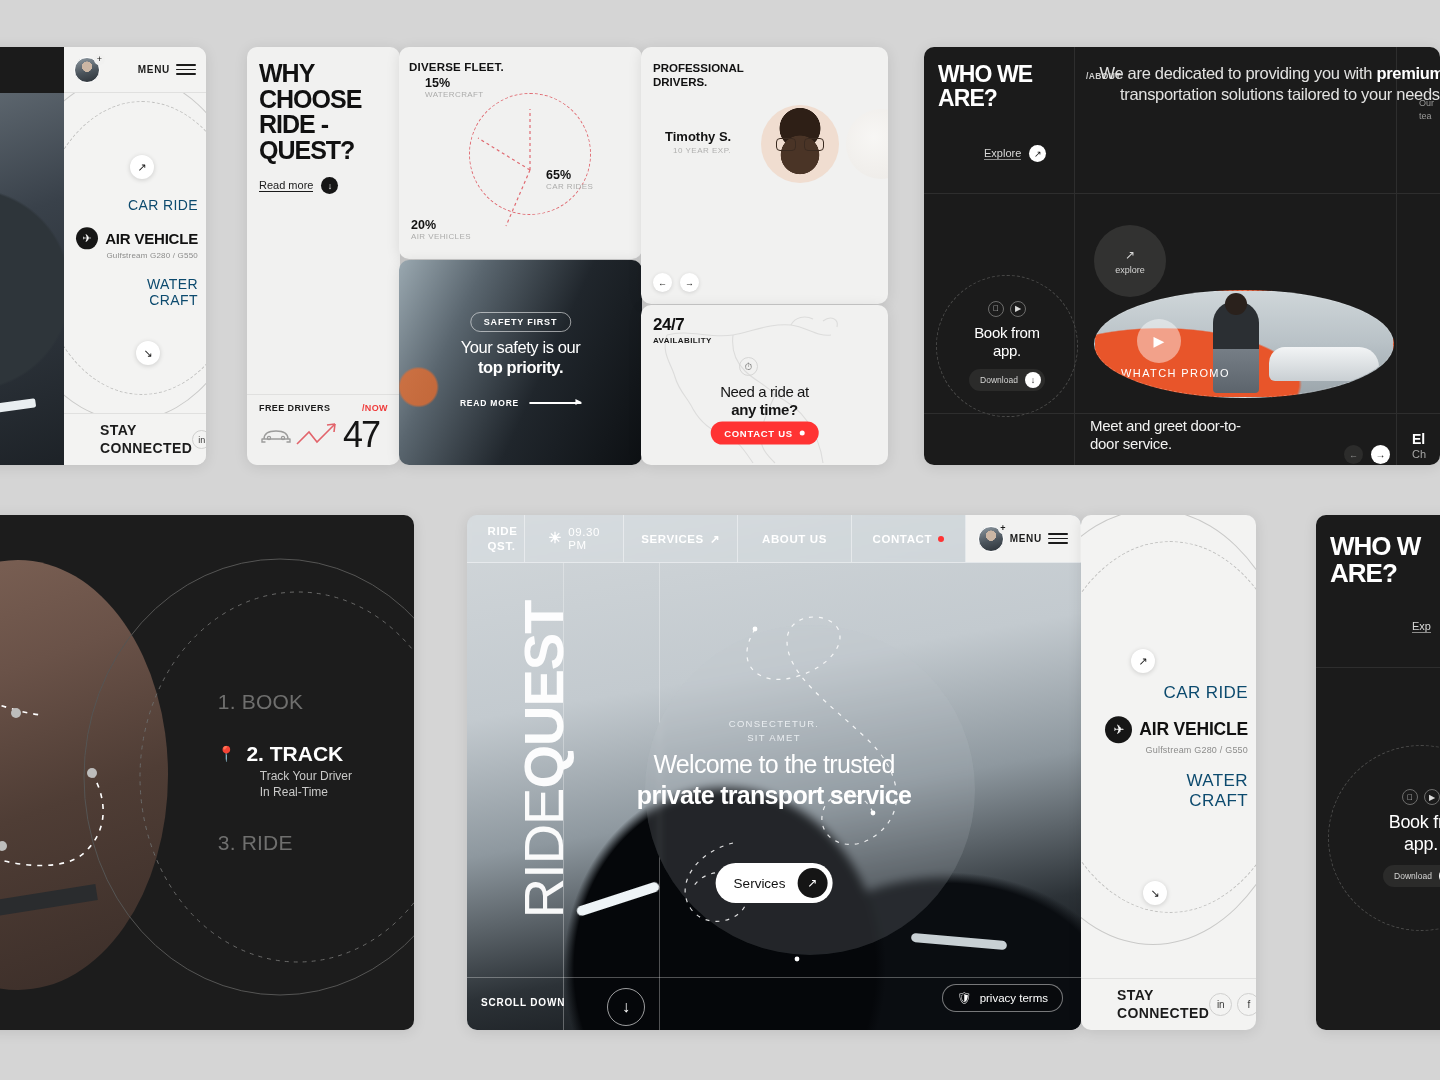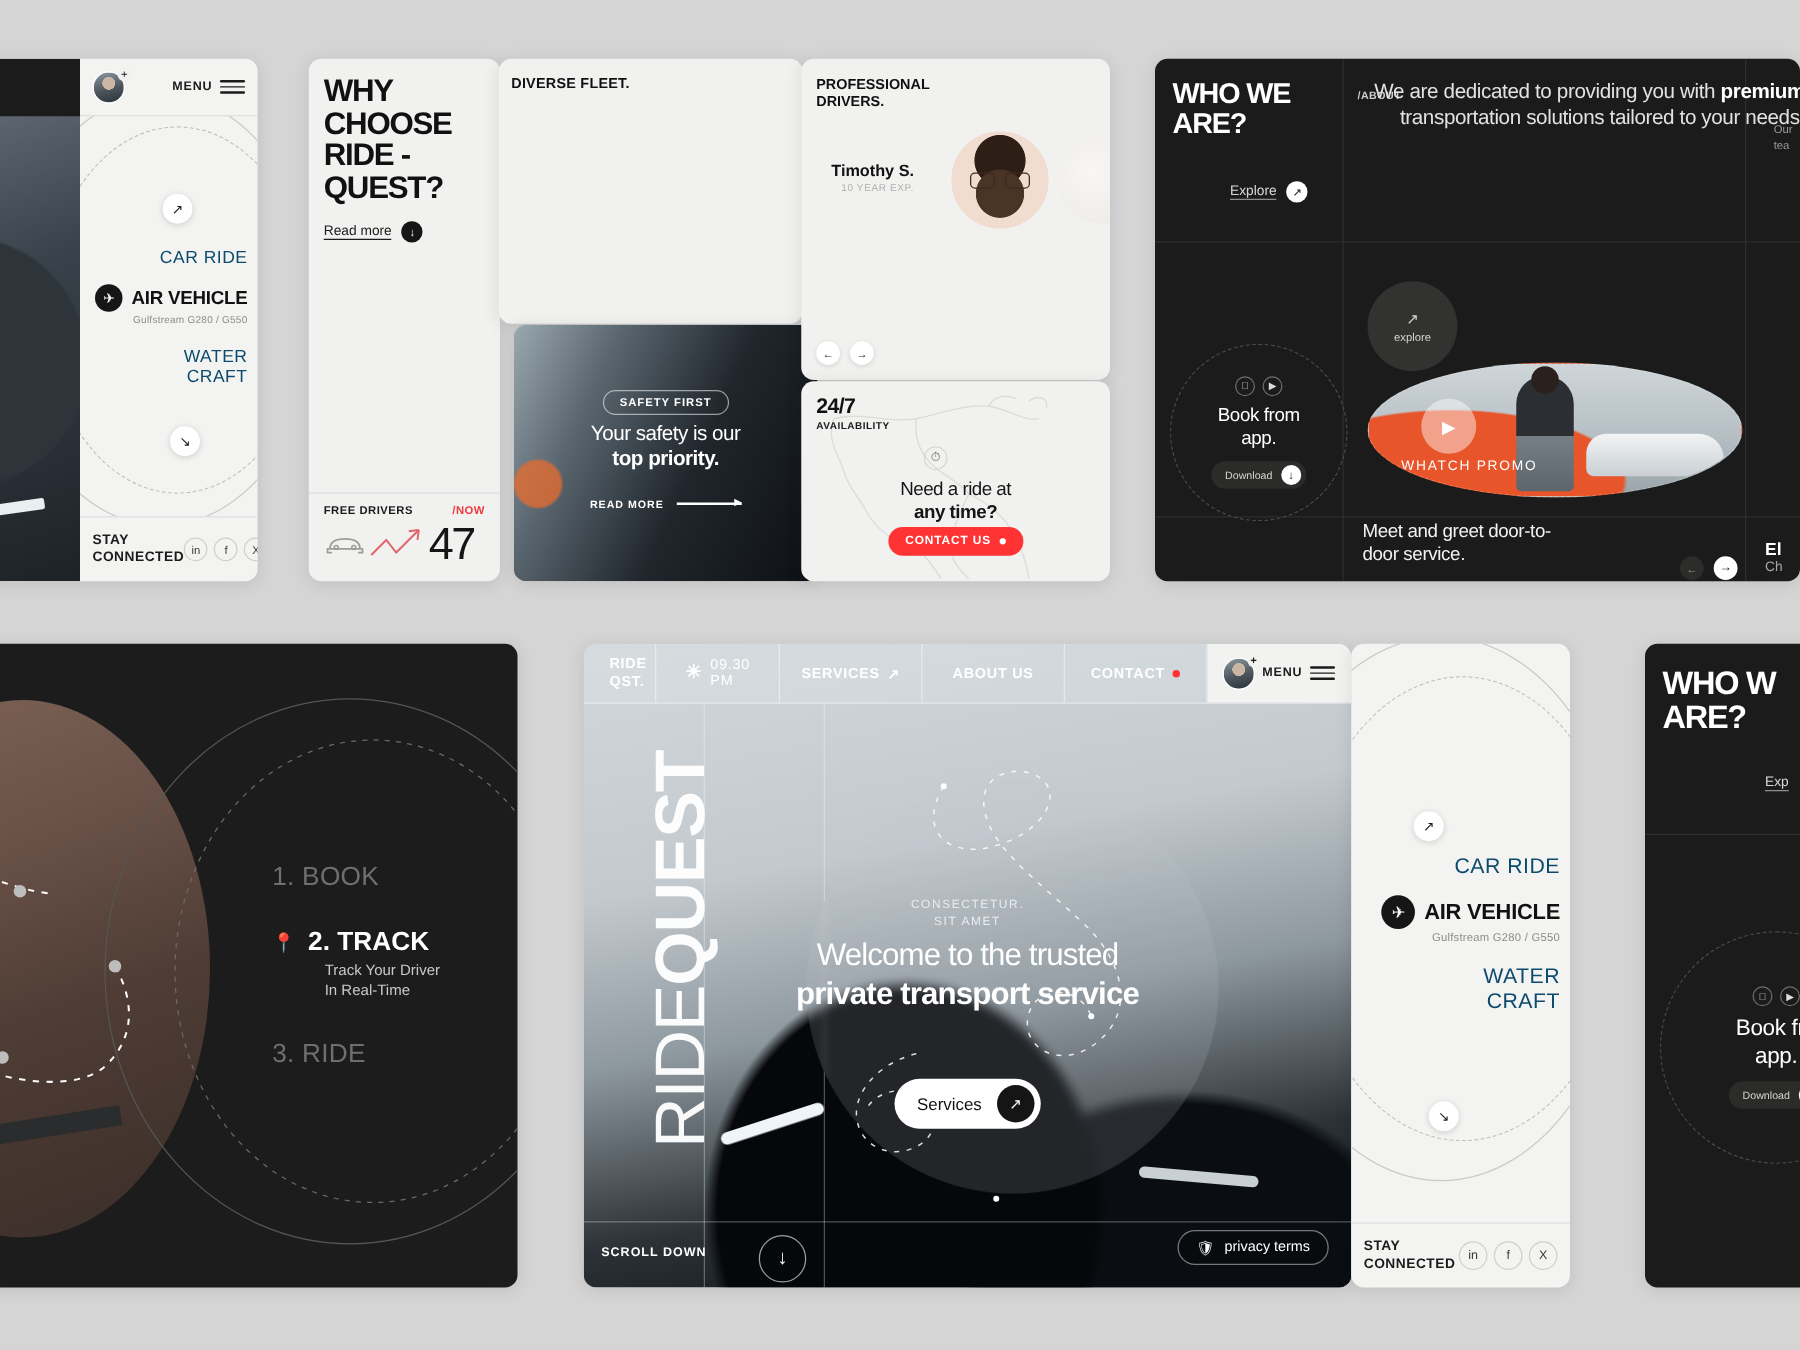--- a/index.html
+++ b/index.html
@@ -80,21 +80,21 @@
     display:flex;align-items:center;justify-content:center;font-size:11px;
   }
   .svc-active { font-size:15px; font-weight:700; color:#111; letter-spacing:-.2px; }
   .svc-sub { font-size:8px; color:#8c8c8b; letter-spacing:.2px; margin-bottom:16px; }
 
   .footer-lite {
     position:absolute; left:0; bottom:0; width:100%; height:52px;
     border-top:1px solid #e0e0df; display:flex; align-items:center;
     justify-content:space-between; padding:0 10px;
   }
-  .footer-lite .sc { font-size:11px; font-weight:700; color:#1b1b1b; letter-spacing:.4px; line-height:1.25; }
+  .footer-lite .sc { font-size:14px; font-weight:700; color:#1b1b1b; letter-spacing:.4px; line-height:1.25;margin-left:26px; }
   .socials { display:flex; gap:5px; }
   .socials span {
     width:19px;height:19px;border-radius:50%;border:1px solid #cfcfce;
     display:flex;align-items:center;justify-content:center;font-size:9px;color:#3a3a39;
   }
 
   
   #panelB { left:247px; top:0; width:153px; height:418px; }
   #panelB .h {
     font-size:25px; font-weight:700; line-height:1.02; letter-spacing:-1px;
@@ -126,21 +126,20 @@
   }
   .pie-label { position:absolute; }
   .pie-label .pct { font-size:12.5px; font-weight:700; color:#111; line-height:1.05; }
   .pie-label .nm { font-size:8px; color:#acacab; letter-spacing:.4px; }
 
   
   #panelD { left:399px; top:213px; width:243px; height:205px;
     background:
       radial-gradient(circle at 8% 62%, rgba(233,108,44,.75) 0 7%, rgba(0,0,0,0) 8%),
       linear-gradient(115deg,#9aa8b0 0%,#5a666f 26%,#20262c 58%,#0d1013 100%);
-    margin-left: 12px;
   }
   #panelD .chip {
     position:absolute; left:50%; top:52px; transform:translateX(-50%);
     border:1px solid rgba(255,255,255,.55); border-radius:12px; padding:4px 13px;
     color:#fff; font-size:9px; font-weight:700; letter-spacing:.8px; white-space:nowrap;
   }
   #panelD .hd {
     position:absolute; left:0; top:78px; width:100%; text-align:center;
     color:#fff; font-size:16.5px; line-height:1.2; letter-spacing:-.4px;
   }
@@ -498,20 +497,41 @@
             <path d="M2 24 L14 12 L22 22 L40 4" fill="none" stroke="#e2646b" stroke-width="1.6"></path>
             <path d="M40 4 L32 5 M40 4 L39 12" fill="none" stroke="#e2646b" stroke-width="1.6"></path>
           </svg>
           <span class="num">47</span>
         </div>
       </div>
     </div>
 
     <div class="card light shadow" id="panelC">
       <div class="h">DIVERSE FLEET.</div>
+      <div class="pie-area">
+        <div class="pie-circle"></div>
+        <svg class="map-svg" viewBox="0 0 243 182">
+
+          <line x1="131" y1="93" x2="131" y2="32" stroke="#e06b72" stroke-width="1.2" stroke-dasharray="3 3"></line>
+          <line x1="131" y1="93" x2="79" y2="61" stroke="#e06b72" stroke-width="1.2" stroke-dasharray="3 3"></line>
+          <line x1="131" y1="93" x2="107" y2="149" stroke="#e06b72" stroke-width="1.2" stroke-dasharray="3 3"></line>
+        </svg>
+        <div class="pie-label" style="left:26px;top:0;">
+          <div class="pct">15%</div>
+          <div class="nm">WATERCRAFT</div>
+        </div>
+        <div class="pie-label" style="left:147px;top:92px;">
+          <div class="pct">65%</div>
+          <div class="nm">CAR RIDES</div>
+        </div>
+        <div class="pie-label" style="left:12px;top:142px;">
+          <div class="pct">20%</div>
+          <div class="nm">AIR VEHICLES</div>
+        </div>
+      </div>
     </div>
 
     <div class="card shadow" id="panelD">
       <div class="chip">SAFETY FIRST</div>
       <div class="hd">
         <div>Your safety is our</div>
         <b>top priority.</b>
       </div>
       <div class="rm">
         <span>READ MORE</span>

